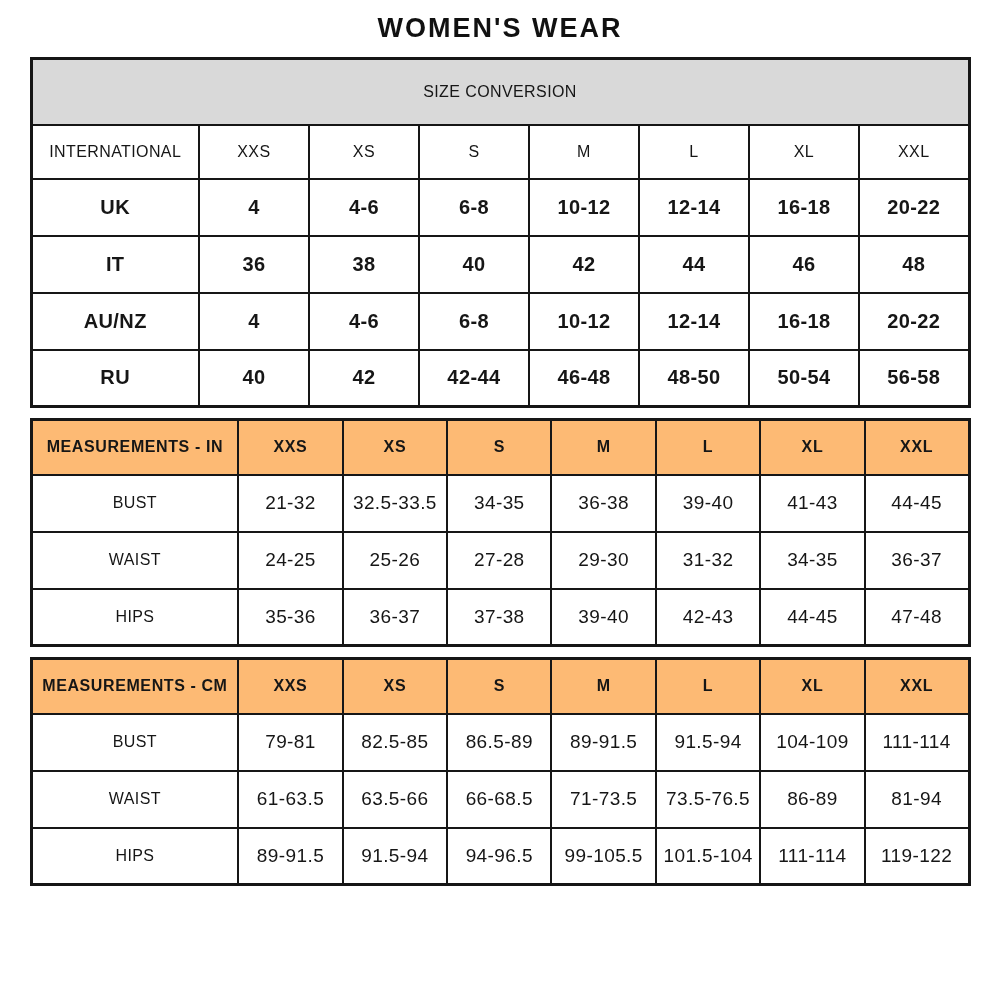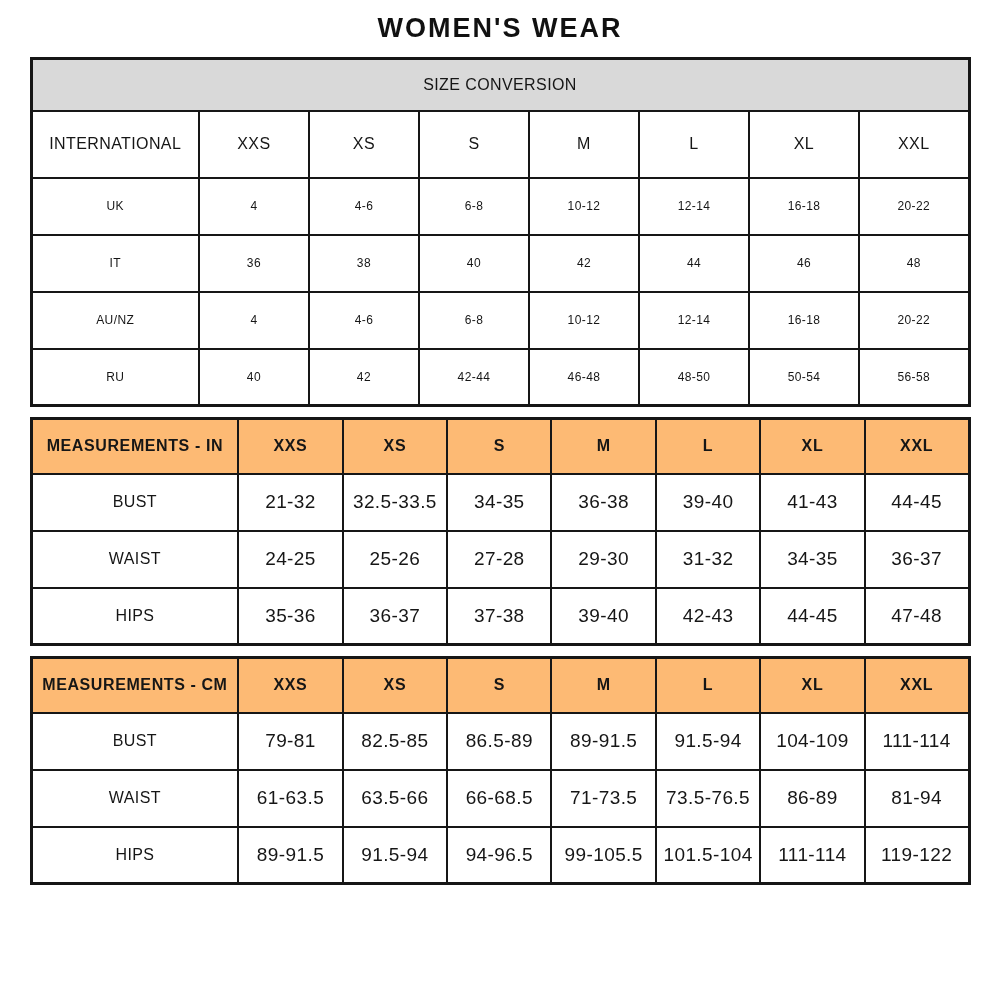--- a/index.html
+++ b/index.html
@@ -15,26 +15,26 @@
   }
   table.tbl{
     border-collapse:collapse;width:100%;table-layout:fixed;
     border:3px solid #161616;margin:0 0 10px 0;
   }
   .tbl th,.tbl td{
     border:2px solid #161616;text-align:center;vertical-align:middle;
     font-weight:400;padding:0;letter-spacing:0.4px;
   }
   
-  .band-row{height:52px;margin-top:8px;}
+  .band-row{height:66px;margin-top:8px;}
   .band-cell{background:#d9d9d9;font-weight:700;font-size:16px;letter-spacing:1px;}
-  .t1 .hdr-row{height:67px;}
+  .t1 .hdr-row{height:54px;}
   .t1 .hdr-row th{font-size:16px;background:#ffffff;font-weight:400;}
   .t1 tbody tr{height:57px;}
-  .t1 tbody th,.t1 tbody td{font-size:12px;}
+  .t1 tbody th,.t1 tbody td{font-size:20px;font-weight:bold;}
   
   .tm .hdr-row{height:55px;}
   .tm .hdr-row th{background:#fdba74;font-weight:700;font-size:16px;letter-spacing:0.6px;}
   .tm tbody tr{height:57px;}
   .tm tbody th{font-size:16px;font-weight:400;}
   .tm tbody td{font-size:19px;}
 </style>
 </head>
 <body>
 

